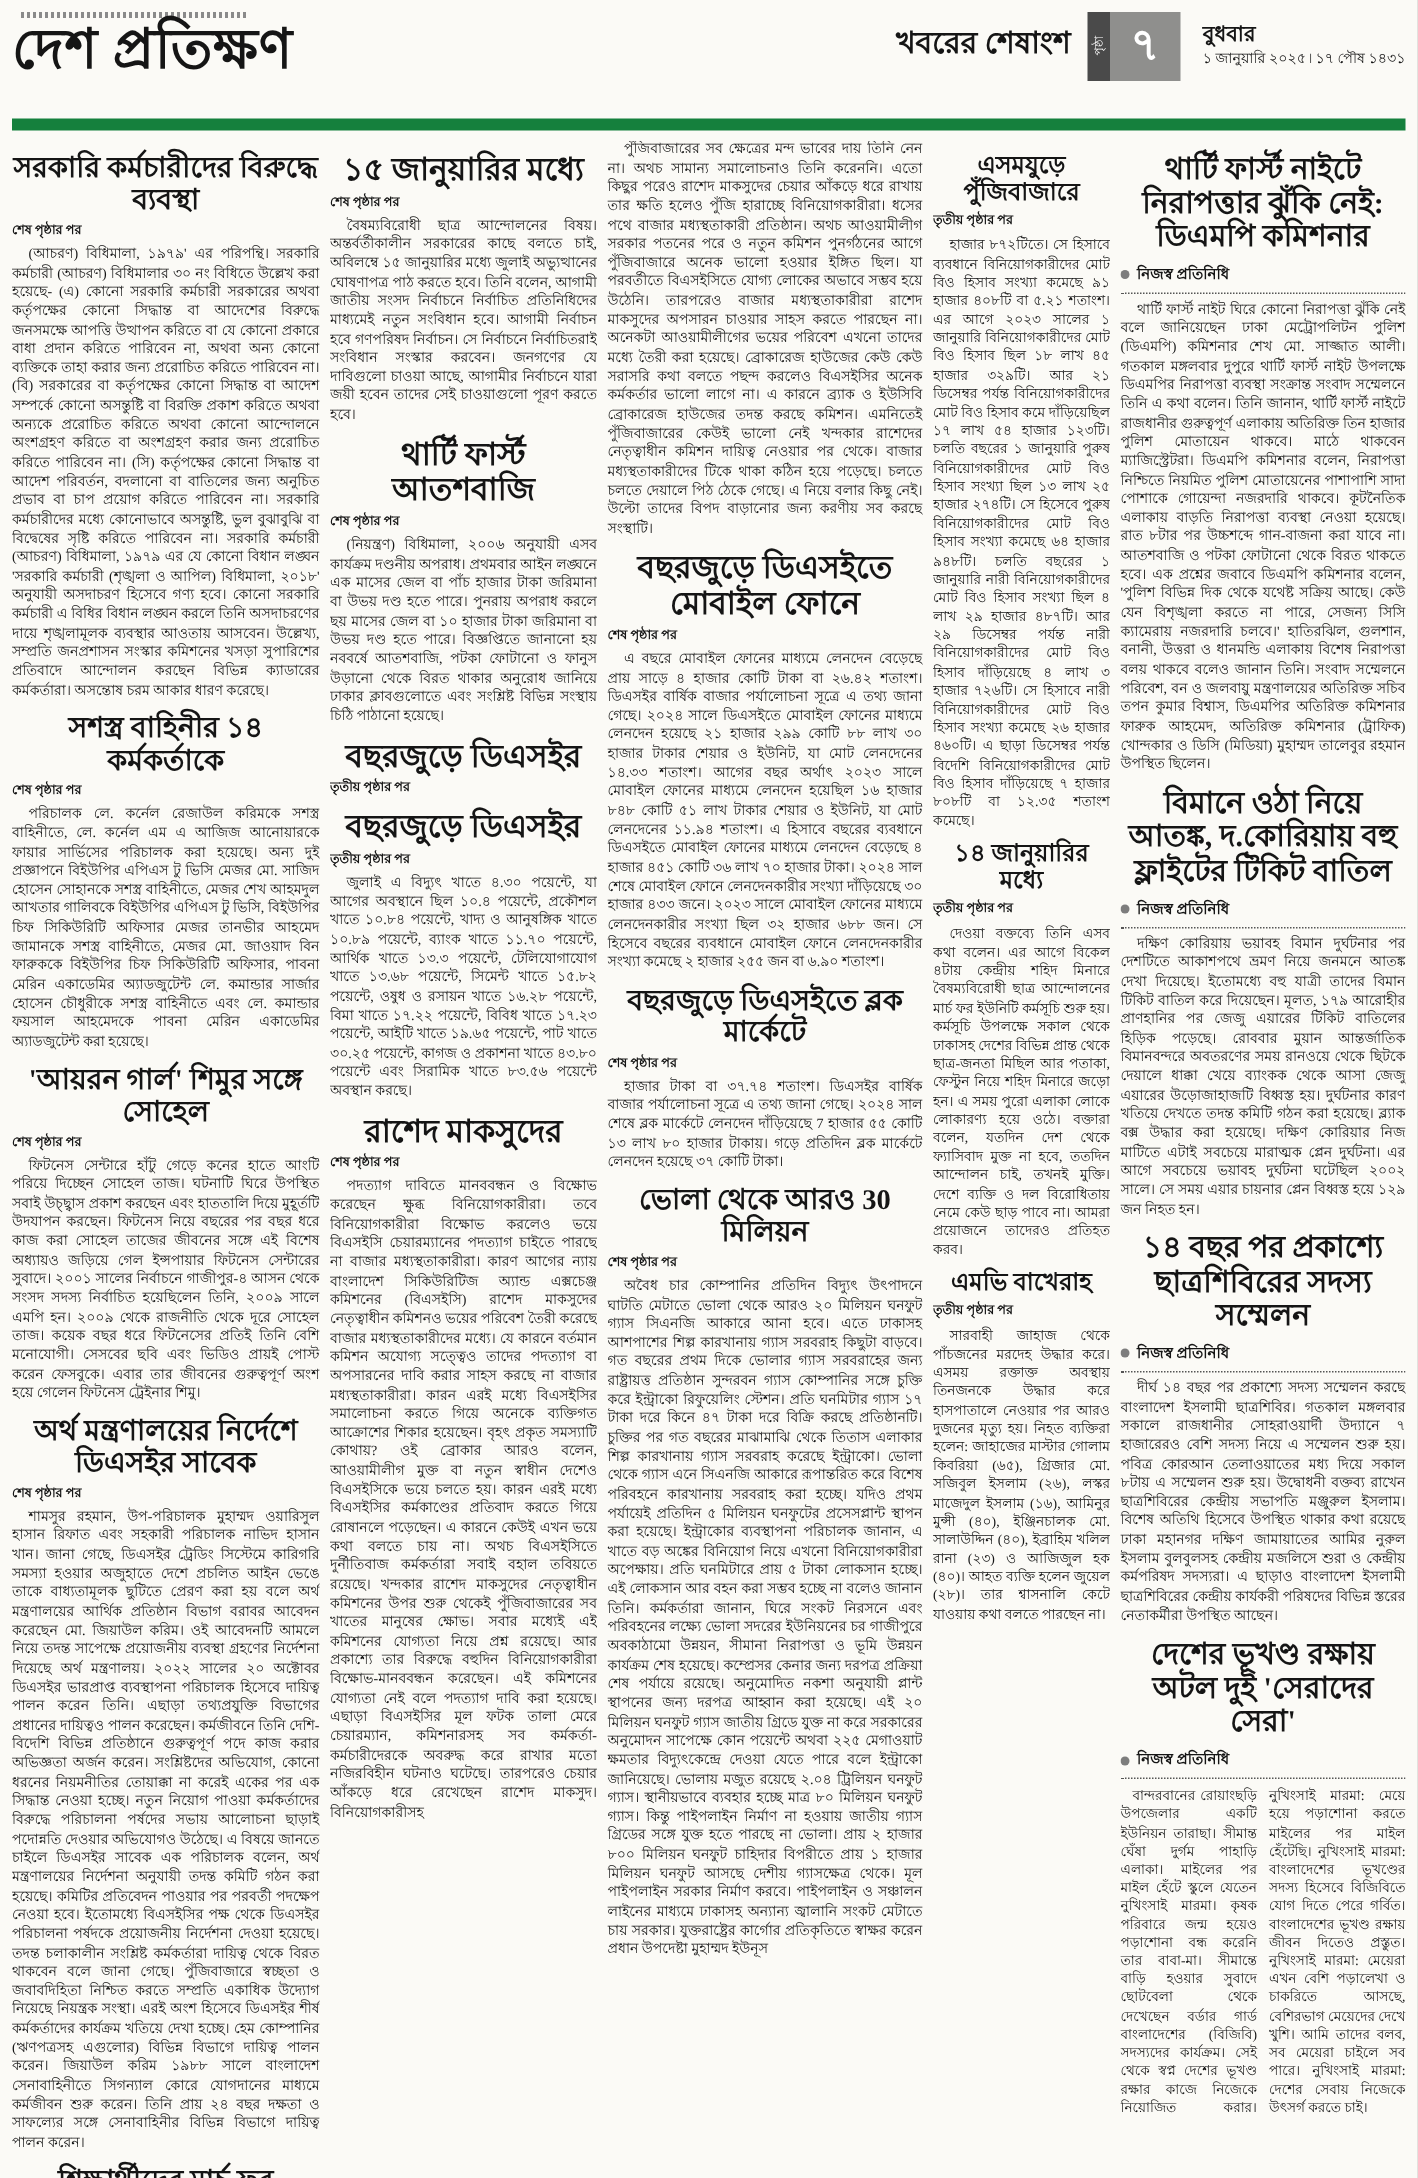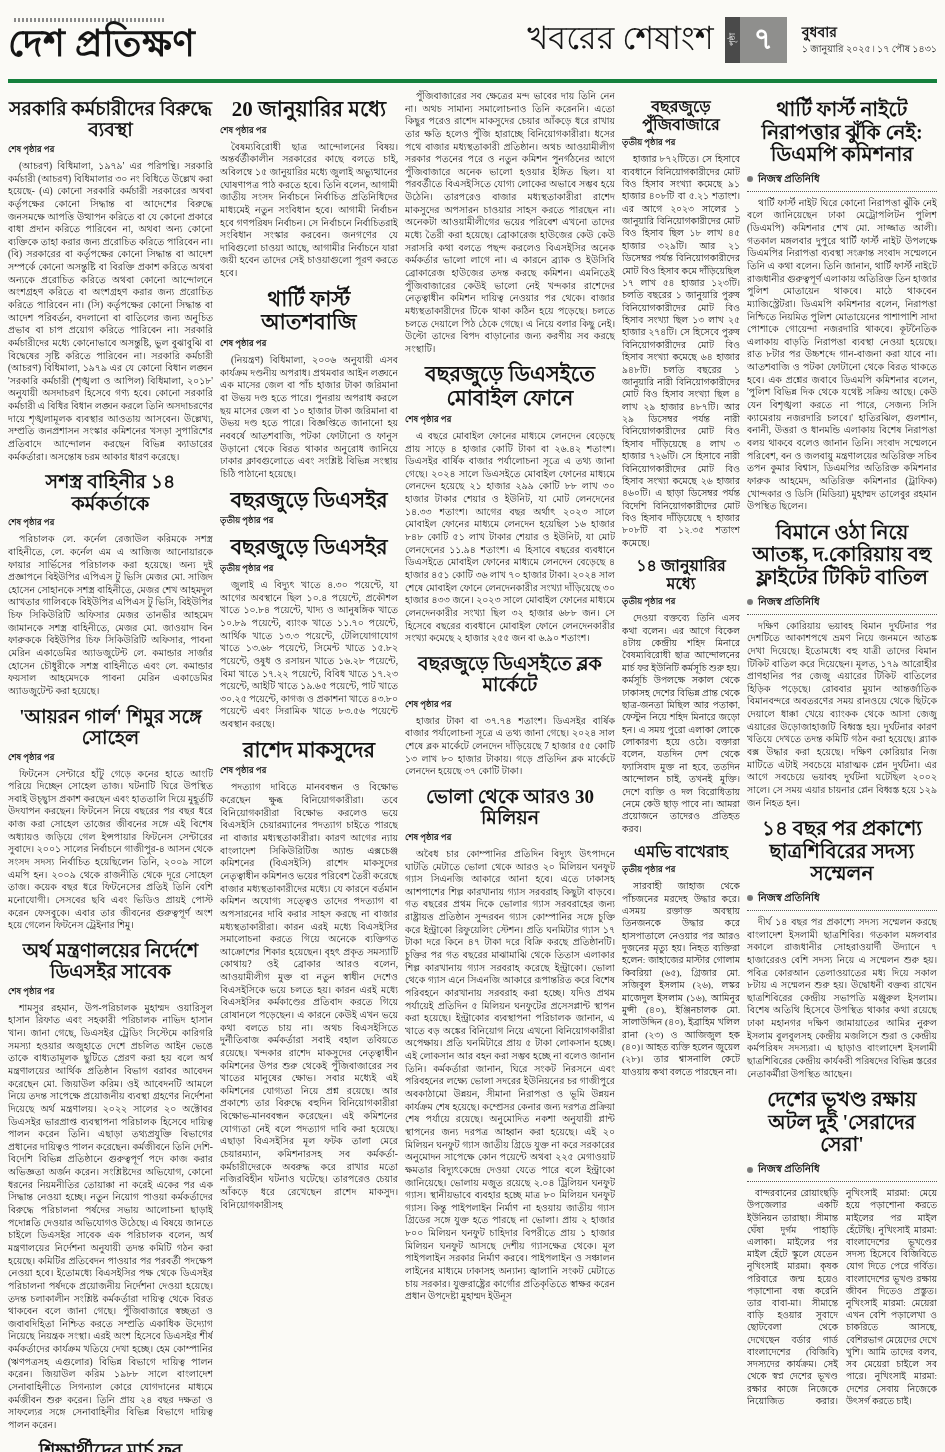--- a/index.html
+++ b/index.html
@@ -3,29 +3,29 @@
 <meta charset="utf-8">
 <style>
   html,body{margin:0;padding:0;background:#cfcfcb;}
   .sheet{
     width:945px;height:1452px;box-sizing:border-box;position:relative;
     margin:0 auto;background:#fbfaf6;color:#151515;overflow:hidden;
     font-family:"Liberation Serif","DejaVu Serif",serif;
     padding:8px 8px 0 8px;
   }
   
-  .mast{display:flex;justify-content:space-between;align-items:center;
-        border-bottom:4px solid #15803d;padding-bottom:7px;height:64px;}
+  .mast{display:flex;justify-content:space-between;align-items:flex-start;
+        border-bottom:8px solid #15803d;padding-bottom:7px;height:64px;}
   .logo-wrap{display:flex;flex-direction:column;justify-content:flex-end;}
   .tagline-bar{width:150px;height:4px;margin:0 0 3px 6px;
         background:repeating-linear-gradient(90deg,#8a8a8a 0 2px,transparent 2px 4px);}
   .logo{font-size:37px;font-weight:bold;letter-spacing:.5px;line-height:1;
         font-family:"Liberation Serif",serif;}
   .mast-right{display:flex;align-items:center;gap:11px;}
-  .section-title{font-size:32px;font-weight:normal;line-height:1;padding-bottom:4px;}
+  .section-title{font-size:20px;font-weight:bold;line-height:1;padding-bottom:4px;}
   .pagebox{display:flex;}
   .page-strip{width:15px;height:46px;background:#4a4a4a;color:#fff;font-size:8px;
         display:flex;align-items:center;justify-content:center;
         writing-mode:vertical-rl;transform:rotate(180deg);}
   .page-num{width:47px;height:46px;background:#8f8f8d;color:#fff;font-size:30px;
         font-weight:bold;display:flex;align-items:center;justify-content:center;}
   .dateblock{font-size:9.5px;line-height:1.35;padding-left:4px;min-width:118px;}
   .weekday{font-size:14px;font-weight:bold;}
   
   .cols{display:flex;gap:7px;margin-top:7px;height:1370px;overflow:hidden;}
@@ -95,21 +95,21 @@
         <p class="body">শামসুর রহমান, উপ-পরিচালক মুহাম্মদ ওয়ারিসুল হাসান রিফাত এবং সহকারী পরিচালক নাভিদ হাসান খান। জানা গেছে, ডিএসইর ট্রেডিং সিস্টেমে কারিগরি সমস্যা হওয়ার অজুহাতে দেশে প্রচলিত আইন ভেঙে তাকে বাধ্যতামূলক ছুটিতে প্রেরণ করা হয় বলে অর্থ মন্ত্রণালয়ের আর্থিক প্রতিষ্ঠান বিভাগ বরাবর আবেদন করেছেন মো. জিয়াউল করিম। ওই আবেদনটি আমলে নিয়ে তদন্ত সাপেক্ষে প্রয়োজনীয় ব্যবস্থা গ্রহণের নির্দেশনা দিয়েছে অর্থ মন্ত্রণালয়। ২০২২ সালের ২০ অক্টোবর ডিএসইর ভারপ্রাপ্ত ব্যবস্থাপনা পরিচালক হিসেবে দায়িত্ব পালন করেন তিনি। এছাড়া তথ্যপ্রযুক্তি বিভাগের প্রধানের দায়িত্বও পালন করেছেন। কর্মজীবনে তিনি দেশি-বিদেশি বিভিন্ন প্রতিষ্ঠানে গুরুত্বপূর্ণ পদে কাজ করার অভিজ্ঞতা অর্জন করেন। সংশ্লিষ্টদের অভিযোগ, কোনো ধরনের নিয়মনীতির তোয়াক্কা না করেই একের পর এক সিদ্ধান্ত নেওয়া হচ্ছে। নতুন নিয়োগ পাওয়া কর্মকর্তাদের বিরুদ্ধে পরিচালনা পর্ষদের সভায় আলোচনা ছাড়াই পদোন্নতি দেওয়ার অভিযোগও উঠেছে। এ বিষয়ে জানতে চাইলে ডিএসইর সাবেক এক পরিচালক বলেন, অর্থ মন্ত্রণালয়ের নির্দেশনা অনুযায়ী তদন্ত কমিটি গঠন করা হয়েছে। কমিটির প্রতিবেদন পাওয়ার পর পরবর্তী পদক্ষেপ নেওয়া হবে। ইতোমধ্যে বিএসইসির পক্ষ থেকে ডিএসইর পরিচালনা পর্ষদকে প্রয়োজনীয় নির্দেশনা দেওয়া হয়েছে। তদন্ত চলাকালীন সংশ্লিষ্ট কর্মকর্তারা দায়িত্ব থেকে বিরত থাকবেন বলে জানা গেছে। পুঁজিবাজারে স্বচ্ছতা ও জবাবদিহিতা নিশ্চিত করতে সম্প্রতি একাধিক উদ্যোগ নিয়েছে নিয়ন্ত্রক সংস্থা। এরই অংশ হিসেবে ডিএসইর শীর্ষ কর্মকর্তাদের কার্যক্রম খতিয়ে দেখা হচ্ছে। হেম কোম্পানির (ঋণপত্রসহ এগুলোর) বিভিন্ন বিভাগে দায়িত্ব পালন করেন। জিয়াউল করিম ১৯৮৮ সালে বাংলাদেশ সেনাবাহিনীতে সিগন্যাল কোরে যোগদানের মাধ্যমে কর্মজীবন শুরু করেন। তিনি প্রায় ২৪ বছর দক্ষতা ও সাফল্যের সঙ্গে সেনাবাহিনীর বিভিন্ন বিভাগে দায়িত্ব পালন করেন।</p>
       </article>
       <article class="story">
         <h2 class="hl hl-lg">শিক্ষার্থীদের মার্চ ফর ইউনিটির গাড়িবহরে</h2>
 
       </article>
     </div>
 
     <div class="col c2">
       <article class="story">
-        <h2 class="hl hl-xl">20 জানুয়ারির মধ্যে</h2>
+        <h2 class="hl hl-xl">১৫ জানুয়ারির মধ্যে</h2>
         <div class="cont">শেষ পৃষ্ঠার পর</div>
         <p class="body">বৈষম্যবিরোধী ছাত্র আন্দোলনের বিষয়। অন্তর্বর্তীকালীন সরকারের কাছে বলতে চাই, অবিলম্বে ১৫ জানুয়ারির মধ্যে জুলাই অভ্যুত্থানের ঘোষণাপত্র পাঠ করতে হবে। তিনি বলেন, আগামী জাতীয় সংসদ নির্বাচনে নির্বাচিত প্রতিনিধিদের মাধ্যমেই নতুন সংবিধান হবে। আগামী নির্বাচন হবে গণপরিষদ নির্বাচন। সে নির্বাচনে নির্বাচিতরাই সংবিধান সংস্কার করবেন। জনগণের যে দাবিগুলো চাওয়া আছে, আগামীর নির্বাচনে যারা জয়ী হবেন তাদের সেই চাওয়াগুলো পূরণ করতে হবে।</p>
       </article>
       <article class="story">
         <h2 class="hl hl-xl">থার্টি ফার্স্ট আতশবাজি</h2>
         <div class="cont">শেষ পৃষ্ঠার পর</div>
         <p class="body">(নিয়ন্ত্রণ) বিধিমালা, ২০০৬ অনুযায়ী এসব কার্যক্রম দণ্ডনীয় অপরাধ। প্রথমবার আইন লঙ্ঘনে এক মাসের জেল বা পাঁচ হাজার টাকা জরিমানা বা উভয় দণ্ড হতে পারে। পুনরায় অপরাধ করলে ছয় মাসের জেল বা ১০ হাজার টাকা জরিমানা বা উভয় দণ্ড হতে পারে। বিজ্ঞপ্তিতে জানানো হয় নববর্ষে আতশবাজি, পটকা ফোটানো ও ফানুস উড়ানো থেকে বিরত থাকার অনুরোধ জানিয়ে ঢাকার ক্লাবগুলোতে এবং সংশ্লিষ্ট বিভিন্ন সংস্থায় চিঠি পাঠানো হয়েছে।</p>
       </article>
       <article class="story">
         <h2 class="hl hl-xl">বছরজুড়ে ডিএসইর</h2>
@@ -143,21 +143,21 @@
       </article>
       <article class="story">
         <h2 class="hl hl-lg">ভোলা থেকে আরও 30 মিলিয়ন</h2>
         <div class="cont">শেষ পৃষ্ঠার পর</div>
         <p class="body">অবৈধ চার কোম্পানির প্রতিদিন বিদ্যুৎ উৎপাদনে ঘাটতি মেটাতে ভোলা থেকে আরও ২০ মিলিয়ন ঘনফুট গ্যাস সিএনজি আকারে আনা হবে। এতে ঢাকাসহ আশপাশের শিল্প কারখানায় গ্যাস সরবরাহ কিছুটা বাড়বে। গত বছরের প্রথম দিকে ভোলার গ্যাস সরবরাহের জন্য রাষ্ট্রায়ত্ত প্রতিষ্ঠান সুন্দরবন গ্যাস কোম্পানির সঙ্গে চুক্তি করে ইন্ট্রাকো রিফুয়েলিং স্টেশন। প্রতি ঘনমিটার গ্যাস ১৭ টাকা দরে কিনে ৪৭ টাকা দরে বিক্রি করছে প্রতিষ্ঠানটি। চুক্তির পর গত বছরের মাঝামাঝি থেকে তিতাস এলাকার শিল্প কারখানায় গ্যাস সরবরাহ করেছে ইন্ট্রাকো। ভোলা থেকে গ্যাস এনে সিএনজি আকারে রূপান্তরিত করে বিশেষ পরিবহনে কারখানায় সরবরাহ করা হচ্ছে। যদিও প্রথম পর্যায়েই প্রতিদিন ৫ মিলিয়ন ঘনফুটের প্রসেসপ্লান্ট স্থাপন করা হয়েছে। ইন্ট্রাকোর ব্যবস্থাপনা পরিচালক জানান, এ খাতে বড় অঙ্কের বিনিয়োগ নিয়ে এখনো বিনিয়োগকারীরা অপেক্ষায়। প্রতি ঘনমিটারে প্রায় ৫ টাকা লোকসান হচ্ছে। এই লোকসান আর বহন করা সম্ভব হচ্ছে না বলেও জানান তিনি। কর্মকর্তারা জানান, ঘিরে সংকট নিরসনে এবং পরিবহনের লক্ষ্যে ভোলা সদরের ইউনিয়নের চর গাজীপুরে অবকাঠামো উন্নয়ন, সীমানা নিরাপত্তা ও ভূমি উন্নয়ন কার্যক্রম শেষ হয়েছে। কম্প্রেসর কেনার জন্য দরপত্র প্রক্রিয়া শেষ পর্যায়ে রয়েছে। অনুমোদিত নকশা অনুযায়ী প্লান্ট স্থাপনের জন্য দরপত্র আহ্বান করা হয়েছে। এই ২০ মিলিয়ন ঘনফুট গ্যাস জাতীয় গ্রিডে যুক্ত না করে সরকারের অনুমোদন সাপেক্ষে কোন পয়েন্টে অথবা ২২৫ মেগাওয়াট ক্ষমতার বিদ্যুৎকেন্দ্রে দেওয়া যেতে পারে বলে ইন্ট্রাকো জানিয়েছে। ভোলায় মজুত রয়েছে ২.০৪ ট্রিলিয়ন ঘনফুট গ্যাস। স্থানীয়ভাবে ব্যবহার হচ্ছে মাত্র ৮০ মিলিয়ন ঘনফুট গ্যাস। কিন্তু পাইপলাইন নির্মাণ না হওয়ায় জাতীয় গ্যাস গ্রিডের সঙ্গে যুক্ত হতে পারছে না ভোলা। প্রায় ২ হাজার ৮০০ মিলিয়ন ঘনফুট চাহিদার বিপরীতে প্রায় ১ হাজার মিলিয়ন ঘনফুট আসছে দেশীয় গ্যাসক্ষেত্র থেকে। মূল পাইপলাইন সরকার নির্মাণ করবে। পাইপলাইন ও সঞ্চালন লাইনের মাধ্যমে ঢাকাসহ অন্যান্য জ্বালানি সংকট মেটাতে চায় সরকার। যুক্তরাষ্ট্রের কার্গোর প্রতিকৃতিতে স্বাক্ষর করেন প্রধান উপদেষ্টা মুহাম্মদ ইউনূস</p>
       </article>
     </div>
 
     <div class="col c4">
       <article class="story">
-        <h2 class="hl hl-md">বছরজুড়ে পুঁজিবাজারে</h2>
+        <h2 class="hl hl-md">এসমযুড়ে পুঁজিবাজারে</h2>
         <div class="cont">তৃতীয় পৃষ্ঠার পর</div>
         <p class="body">হাজার ৮৭২টিতে। সে হিসাবে ব্যবধানে বিনিয়োগকারীদের মোট বিও হিসাব সংখ্যা কমেছে ৯১ হাজার ৪০৮টি বা ৫.২১ শতাংশ। এর আগে ২০২৩ সালের ১ জানুয়ারি বিনিয়োগকারীদের মোট বিও হিসাব ছিল ১৮ লাখ ৪৫ হাজার ৩২৯টি। আর ২১ ডিসেম্বর পর্যন্ত বিনিয়োগকারীদের মোট বিও হিসাব কমে দাঁড়িয়েছিল ১৭ লাখ ৫৪ হাজার ১২৩টি। চলতি বছরের ১ জানুয়ারি পুরুষ বিনিয়োগকারীদের মোট বিও হিসাব সংখ্যা ছিল ১৩ লাখ ২৫ হাজার ২৭৪টি। সে হিসেবে পুরুষ বিনিয়োগকারীদের মোট বিও হিসাব সংখ্যা কমেছে ৬৪ হাজার ৯৪৮টি। চলতি বছরের ১ জানুয়ারি নারী বিনিয়োগকারীদের মোট বিও হিসাব সংখ্যা ছিল ৪ লাখ ২৯ হাজার ৪৮৭টি। আর ২৯ ডিসেম্বর পর্যন্ত নারী বিনিয়োগকারীদের মোট বিও হিসাব দাঁড়িয়েছে ৪ লাখ ৩ হাজার ৭২৬টি। সে হিসাবে নারী বিনিয়োগকারীদের মোট বিও হিসাব সংখ্যা কমেছে ২৬ হাজার ৪৬০টি। এ ছাড়া ডিসেম্বর পর্যন্ত বিদেশি বিনিয়োগকারীদের মোট বিও হিসাব দাঁড়িয়েছে ৭ হাজার ৮০৮টি বা ১২.৩৫ শতাংশ কমেছে।</p>
       </article>
       <article class="story">
         <h2 class="hl hl-md">১৪ জানুয়ারির মধ্যে</h2>
         <div class="cont">তৃতীয় পৃষ্ঠার পর</div>
         <p class="body">দেওয়া বক্তব্যে তিনি এসব কথা বলেন। এর আগে বিকেল ৪টায় কেন্দ্রীয় শহিদ মিনারে বৈষম্যবিরোধী ছাত্র আন্দোলনের মার্চ ফর ইউনিটি কর্মসূচি শুরু হয়। কর্মসূচি উপলক্ষে সকাল থেকে ঢাকাসহ দেশের বিভিন্ন প্রান্ত থেকে ছাত্র-জনতা মিছিল আর পতাকা, ফেস্টুন নিয়ে শহিদ মিনারে জড়ো হন। এ সময় পুরো এলাকা লোকে লোকারণ্য হয়ে ওঠে। বক্তারা বলেন, যতদিন দেশ থেকে ফ্যাসিবাদ মুক্ত না হবে, ততদিন আন্দোলন চাই, তখনই মুক্তি। দেশে ব্যক্তি ও দল বিরোধিতায় নেমে কেউ ছাড় পাবে না। আমরা প্রয়োজনে তাদেরও প্রতিহত করব।</p>
       </article>
       <article class="story">
         <h2 class="hl hl-md">এমভি বাখেরাহ</h2>

